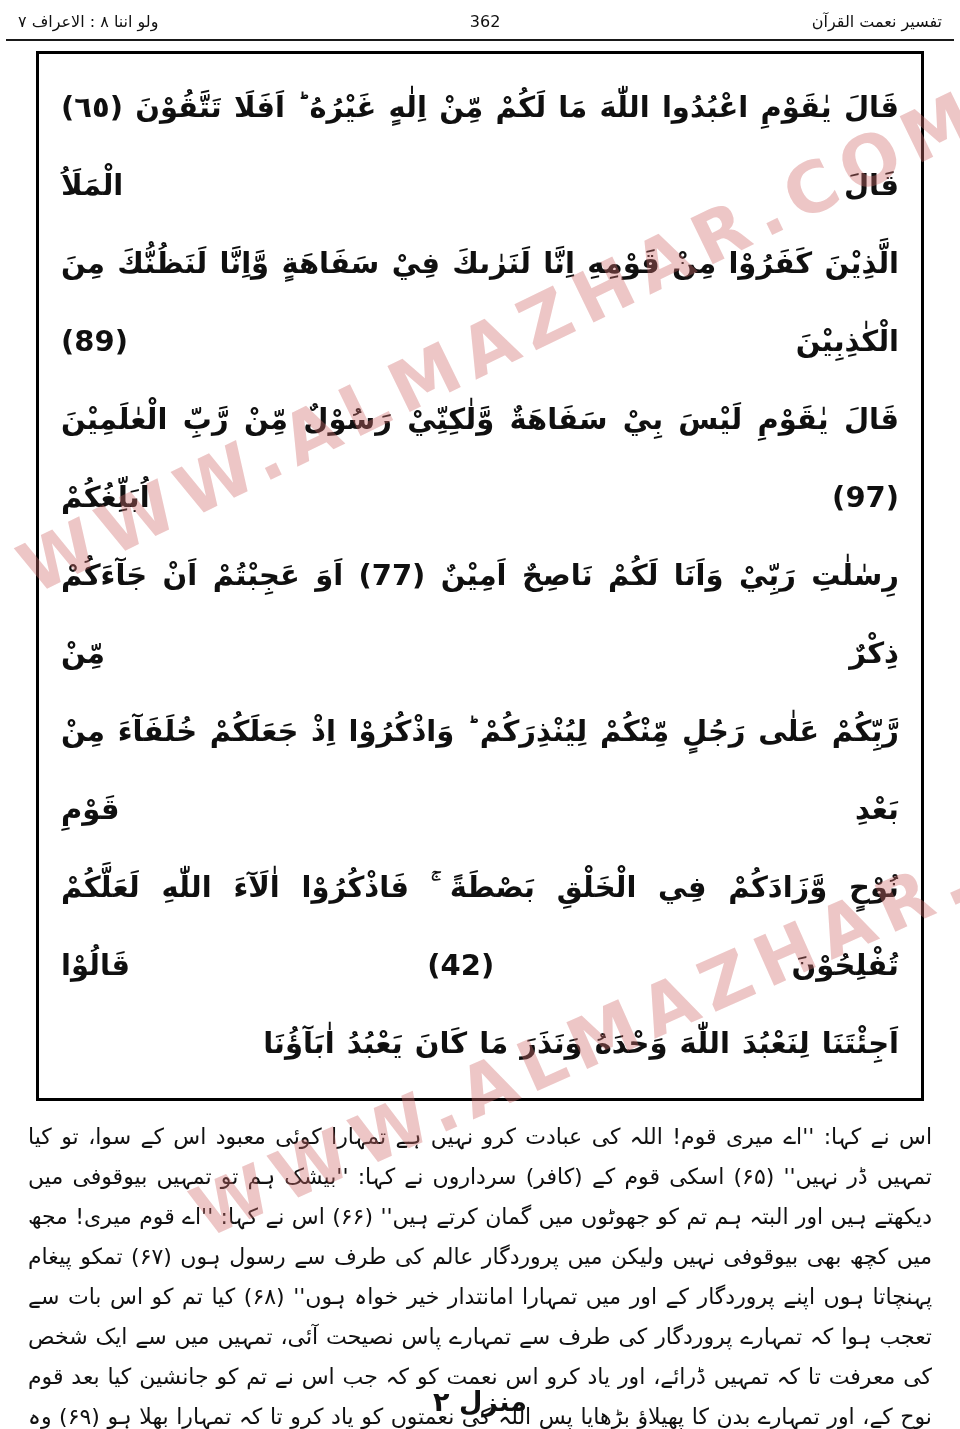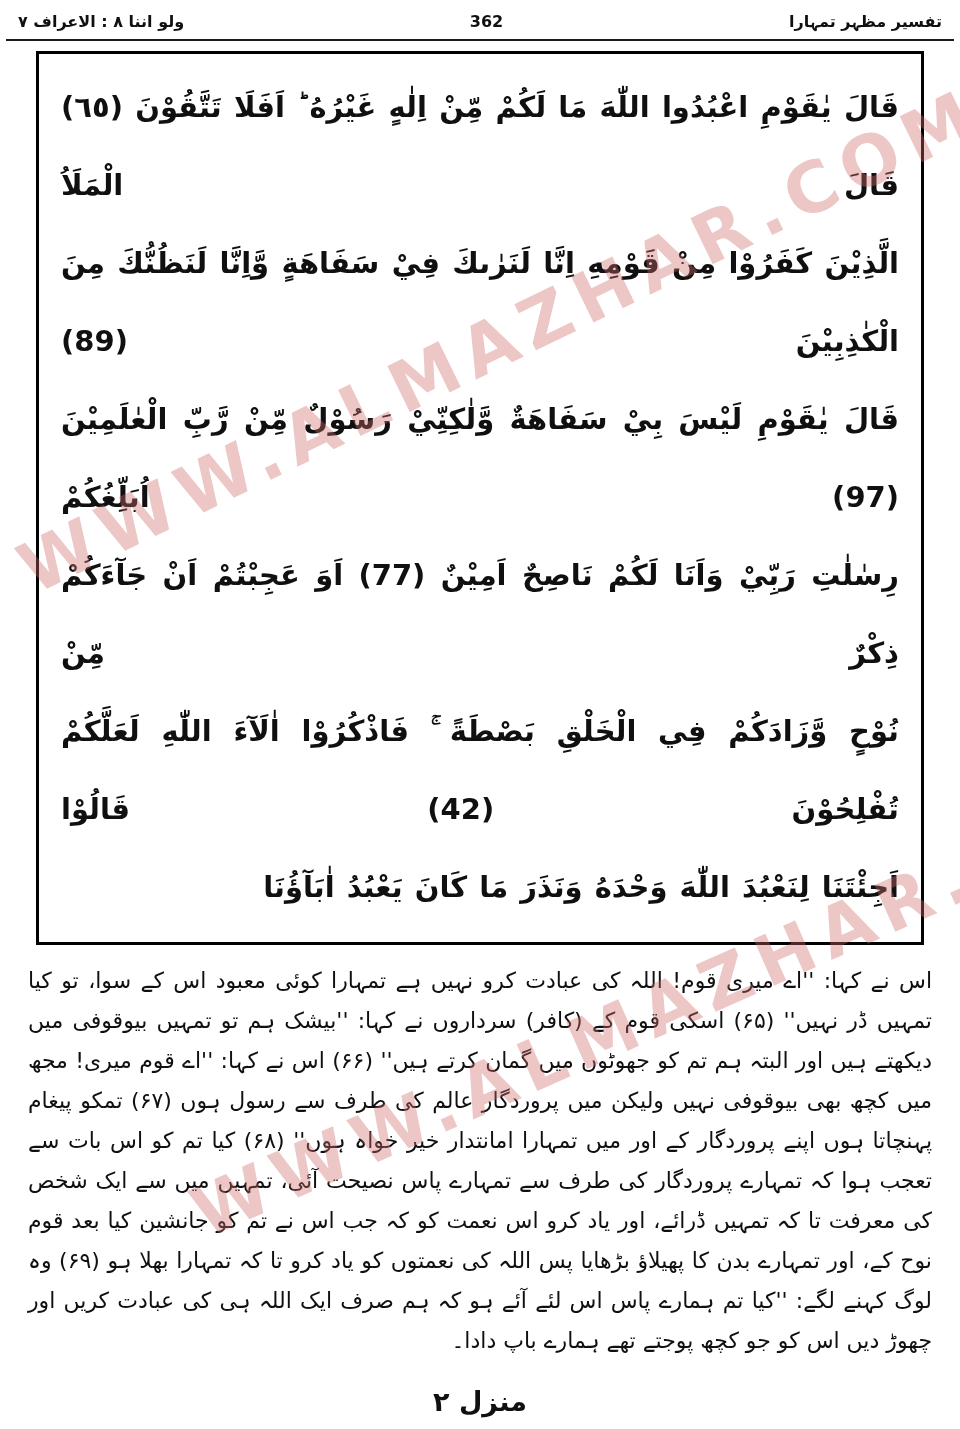--- a/index.html
+++ b/index.html
@@ -16,21 +16,21 @@
     direction: rtl;
   }
   
   .page-header {
     display: flex;
     flex-direction: row-reverse; 
     justify-content: space-between;
     align-items: center;
     padding: 12px 18px 6px 18px;
     font-size: 16px;
-    font-weight: bold;
+    font-weight: normal;
   }
   .page-header .h-item { direction: rtl; white-space: nowrap; }
   .header-rule {
     height: 2px;
     background: #1a1a1a;
     margin: 2px 6px 0 6px;
   }
   
   .quran-box {
     margin: 10px 36px 0 36px;
@@ -84,30 +84,31 @@
   .wm2 { left: 150px; top: 960px; transform: rotate(-24deg); }
 </style>
 </head>
 <body>
 
 <div class="page">
 
   <header class="page-header">
     <span class="h-item">ولو اننا ۸ : الاعراف ۷</span>
     <span class="h-item">362</span>
-    <span class="h-item">تفسیر مظہر تمہارا</span>
+    <span class="h-item">تفسیر نعمت القرآن</span>
   </header>
 
   <div class="header-rule"></div>
 
   <div class="quran-box">
       <div class="quran-line">قَالَ يٰقَوْمِ اعْبُدُوا اللّٰهَ مَا لَكُمْ مِّنْ اِلٰهٍ غَيْرُهُ ؕ اَفَلَا تَتَّقُوْنَ (٦٥) قَالَ الْمَلَاُ</div>
       <div class="quran-line">الَّذِيْنَ كَفَرُوْا مِنْ قَوْمِهِ اِنَّا لَنَرٰىكَ فِيْ سَفَاهَةٍ وَّاِنَّا لَنَظُنُّكَ مِنَ الْكٰذِبِيْنَ (89)</div>
       <div class="quran-line">قَالَ يٰقَوْمِ لَيْسَ بِيْ سَفَاهَةٌ وَّلٰكِنِّيْ رَسُوْلٌ مِّنْ رَّبِّ الْعٰلَمِيْنَ (97) اُبَلِّغُكُمْ</div>
       <div class="quran-line">رِسٰلٰتِ رَبِّيْ وَاَنَا لَكُمْ نَاصِحٌ اَمِيْنٌ (77) اَوَ عَجِبْتُمْ اَنْ جَآءَكُمْ ذِكْرٌ مِّنْ</div>
+      <div class="quran-line">رَّبِّكُمْ عَلٰى رَجُلٍ مِّنْكُمْ لِيُنْذِرَكُمْ ؕ وَاذْكُرُوْا اِذْ جَعَلَكُمْ خُلَفَآءَ مِنْ بَعْدِ قَوْمِ</div>
       <div class="quran-line">نُوْحٍ وَّزَادَكُمْ فِي الْخَلْقِ بَصْطَةً ۚ فَاذْكُرُوْا اٰلَآءَ اللّٰهِ لَعَلَّكُمْ تُفْلِحُوْنَ (42) قَالُوْا</div>
       <div class="quran-line">اَجِئْتَنَا لِنَعْبُدَ اللّٰهَ وَحْدَهُ وَنَذَرَ مَا كَانَ يَعْبُدُ اٰبَآؤُنَا</div>
     </div>
 
   <div class="urdu-text">اس نے کہا: ''اے میری قوم! اللہ کی عبادت کرو نہیں ہے تمہارا کوئی معبود اس کے سوا، تو کیا تمہیں ڈر نہیں'' (۶۵) اسکی قوم کے (کافر) سرداروں نے کہا: ''بیشک ہم تو تمہیں بیوقوفی میں دیکھتے ہیں اور البتہ ہم تم کو جھوٹوں میں گمان کرتے ہیں'' (۶۶) اس نے کہا: ''اے قوم میری! مجھ میں کچھ بھی بیوقوفی نہیں ولیکن میں پروردگار عالم کی طرف سے رسول ہوں (۶۷) تمکو پیغام پہنچاتا ہوں اپنے پروردگار کے اور میں تمہارا امانتدار خیر خواہ ہوں'' (۶۸) کیا تم کو اس بات سے تعجب ہوا کہ تمہارے پروردگار کی طرف سے تمہارے پاس نصیحت آئی، تمہیں میں سے ایک شخص کی معرفت تا کہ تمہیں ڈرائے، اور یاد کرو اس نعمت کو کہ جب اس نے تم کو جانشین کیا بعد قوم نوح کے، اور تمہارے بدن کا پھیلاؤ بڑھایا پس اللہ کی نعمتوں کو یاد کرو تا کہ تمہارا بھلا ہو (۶۹) وہ لوگ کہنے لگے: ''کیا تم ہمارے پاس اس لئے آئے ہو کہ ہم صرف ایک اللہ ہی کی عبادت کریں اور چھوڑ دیں اس کو جو کچھ پوجتے تھے ہمارے باپ دادا۔</div>
 
   <footer class="page-footer">منزل ۲</footer>
 
   <div class="watermark wm1" style="color: rgb(208, 108, 108);">WWW.ALMAZHAR.COM</div>
   <div class="watermark wm2" style="color: rgb(208, 108, 108);">WWW.ALMAZHAR.COM</div>

